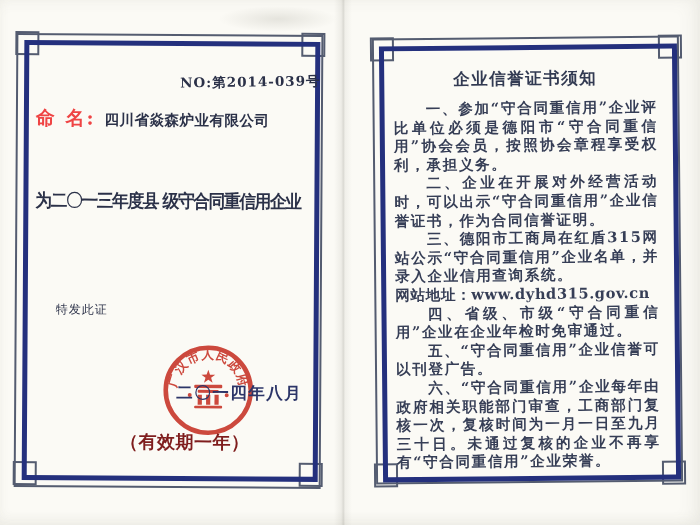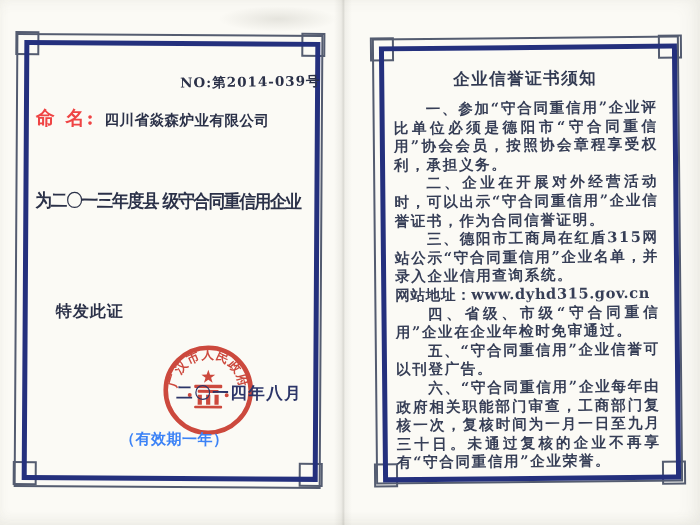--- a/index.html
+++ b/index.html
@@ -24,27 +24,27 @@
   .page-right .corner.tl{left:14px;top:10px;}  .page-right .corner.tr{left:302px;top:10px;}
   .page-right .corner.bl{left:14px;top:436px;} .page-right .corner.br{left:302px;top:436px;}
   
   .cert-no{position:absolute;left:173px;top:47px;font-size:13.5px;font-weight:bold;
     color:#2b3148;letter-spacing:1px;transform:rotate(-1.2deg);white-space:nowrap;z-index:4;}
   .name-row{position:absolute;left:29px;top:80px;white-space:nowrap;z-index:4;}
   .name-label{font-size:19px;font-weight:bold;color:#ef4444;letter-spacing:2px;}
   .name-value{font-size:14.5px;font-weight:bold;color:#2b3148;margin-left:4px;letter-spacing:.5px;}
   .award-line{position:absolute;left:29px;top:163px;font-size:18px;font-weight:bold;
     color:#2b3148;letter-spacing:-1.5px;white-space:nowrap;z-index:4;transform:scaleX(.93);transform-origin:left center;}
-  .issue-text{position:absolute;left:50px;top:276px;font-size:16px;font-weight:bold;
+  .issue-text{position:absolute;left:50px;top:276px;font-size:12px;font-weight:normal;
     color:#2b3148;letter-spacing:1px;z-index:4;}
   .seal{position:absolute;left:156px;top:317px;width:94px;height:94px;z-index:4;opacity:.92;}
   .issue-date{position:absolute;left:139px;top:356px;font-size:16.5px;font-weight:bold;
     color:#2c3568;letter-spacing:1.5px;white-space:nowrap;z-index:5;margin-left:32px;}
-  .validity{position:absolute;left:115px;top:404px;font-size:15px;font-weight:bold;
-    color:#3b82f6;letter-spacing:.5px;white-space:nowrap;z-index:4;}
+  .validity{position:absolute;left:115px;top:404px;font-size:18px;font-weight:bold;
+    color:#7f1d1d;letter-spacing:.5px;white-space:nowrap;z-index:4;}
   
   .notice{position:absolute;left:37px;top:42px;width:264px;z-index:4;color:#363e56;}
   .notice-title{margin:0 0 9px 0;text-align:center;font-size:16.5px;font-weight:bold;
     letter-spacing:1.5px;color:#323a52;}
   .notice-line{margin:0;font-size:14.6px;font-weight:bold;line-height:18.6px;
     letter-spacing:1.6px;text-align:justify;text-indent:2.2em;}
   .notice-line.no-indent{text-indent:0;letter-spacing:.6px;}
   
   .crease{position:absolute;left:334px;top:0;width:18px;height:525px;z-index:6;pointer-events:none;
     background:linear-gradient(90deg,rgba(120,118,105,0) 0%,rgba(120,118,105,.10) 40%,rgba(105,103,92,.22) 52%,rgba(120,118,105,.08) 62%,rgba(120,118,105,0) 100%);}

